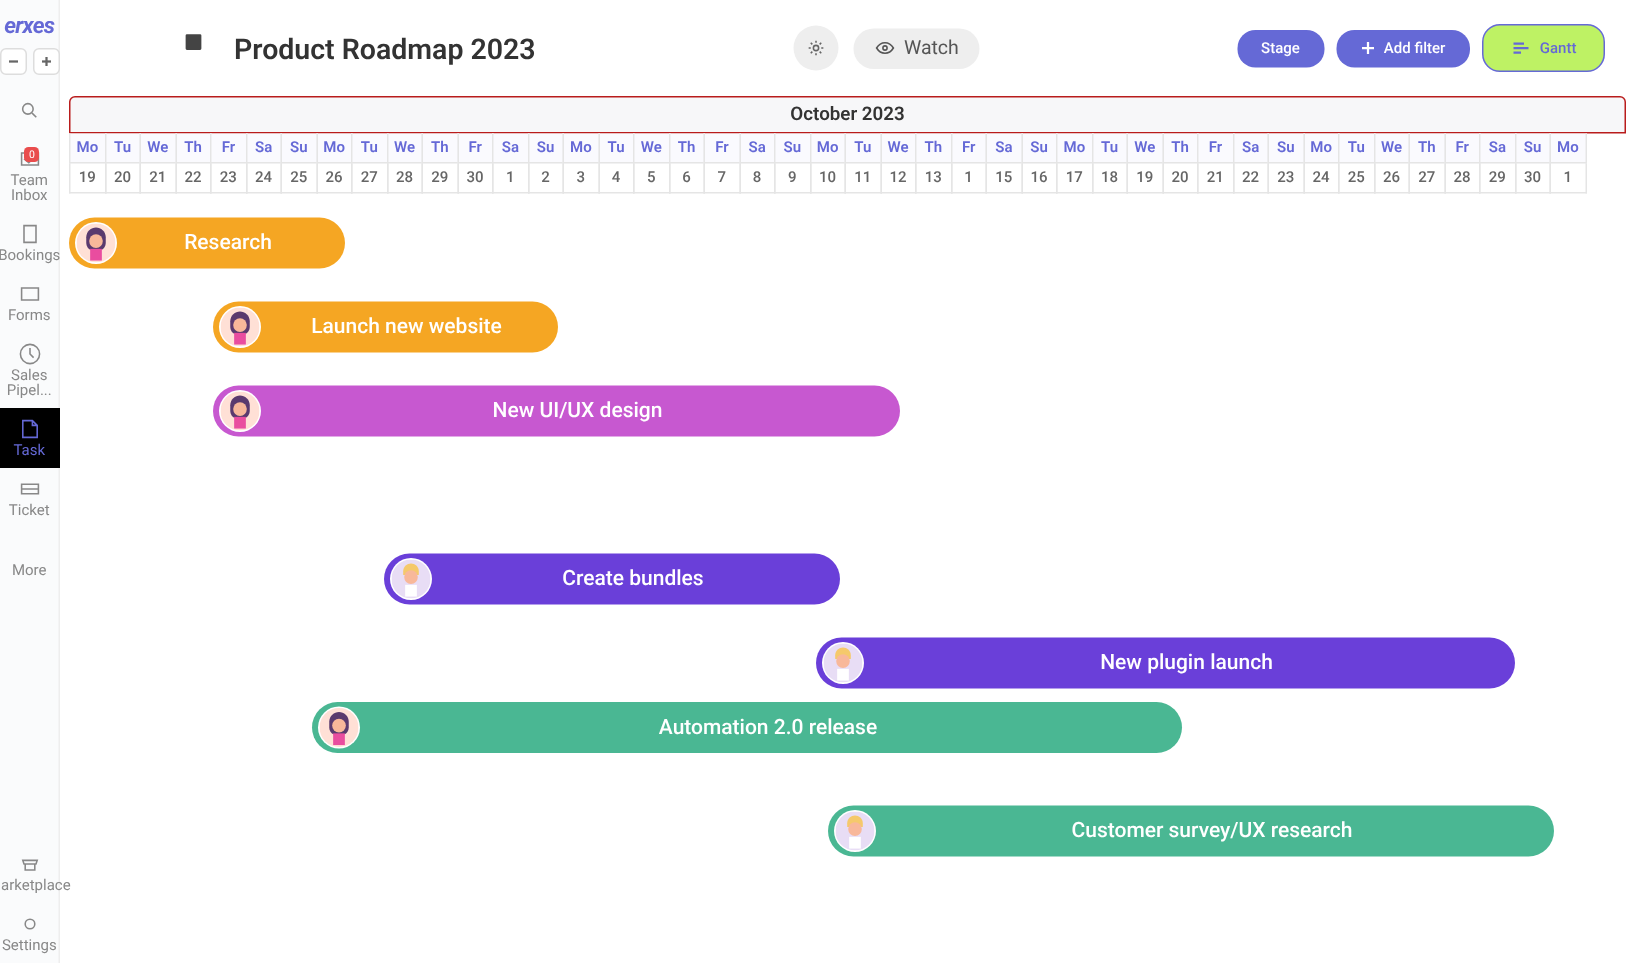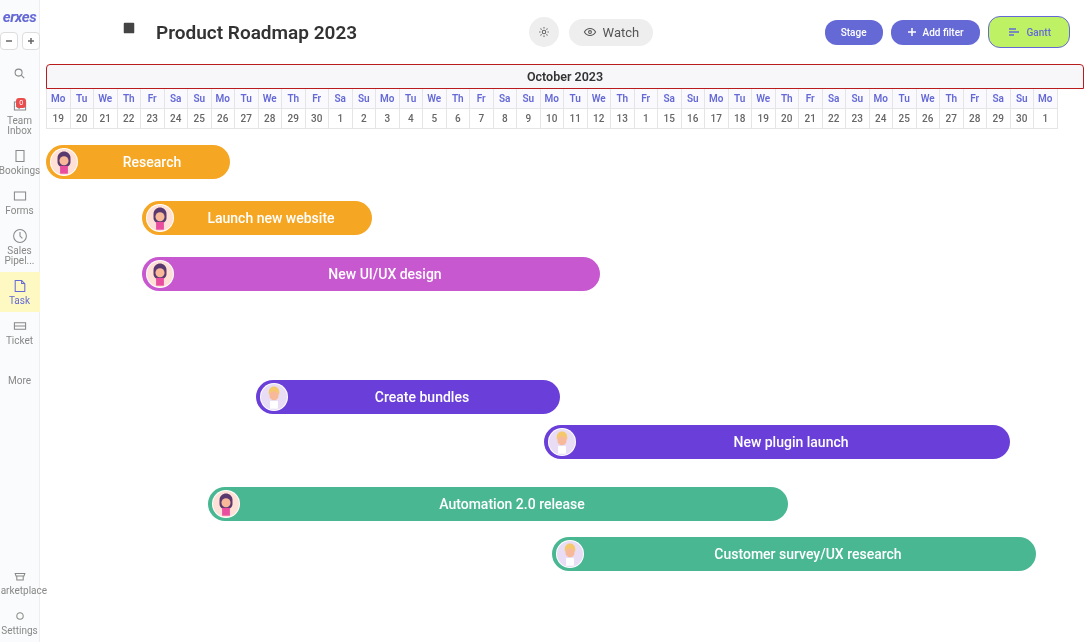--- a/index.html
+++ b/index.html
@@ -3,21 +3,21 @@
   <meta charset="utf-8">
   <style>
     * { margin: 0; padding: 0; box-sizing: border-box; font-family: -apple-system, BlinkMacSystemFont, 'Segoe UI', Roboto, sans-serif; }
     body { width: 1090px; height: 642px; background: #fff; display: flex; overflow: hidden; }
     
     .sidebar { width: 40px; border-right: 1px solid #eee; display: flex; flex-direction: column; align-items: center; background: #fafbfc; }
     .logo { color: #6569d6; font-weight: bold; font-size: 15px; padding: 8px 0 6px 0; font-style: italic; letter-spacing: -0.5px; }
     .zoom { display: flex; gap: 4px; margin-bottom: 10px; }
     .zoom-btn { width: 18px; height: 18px; border: 1px solid #ddd; border-radius: 4px; background: #fff; font-size: 12px; display: flex; align-items: center; justify-content: center; cursor: pointer; color: #666; }
     .nav-item { width: 100%; padding: 6px 0; display: flex; flex-direction: column; align-items: center; gap: 2px; cursor: pointer; color: #888; position: relative; }
-    .nav-item.active { background: #fef9c3; color: #6569d6; }
+    .nav-item.active { background: #000000; color: #6569d6; }
     .nav-icon { width: 16px; height: 16px; display: flex; align-items: center; justify-content: center; }
     .nav-label { font-size: 10px; color: #888; text-align: center; line-height: 1; }
     .nav-item.active .nav-label { color: #6569d6; }
     .badge-dot { position: absolute; top: 6px; right: 14px; background: #e94d4d; color: #fff; font-size: 7px; padding: 1px 3px; border-radius: 3px; }
     .sidebar-spacer { flex: 1; }
     
     .main { flex: 1; display: flex; flex-direction: column; overflow: hidden; }
     .header { display: flex; align-items: center; padding: 16px 20px 12px 20px; gap: 10px; }
     .title-icon { width: 14px; height: 14px; color: #444; }
     .page-title { font-size: 19px; font-weight: 600; color: #333; margin-right: auto; margin-left: 62px; display: flex; gap: 20px; }
@@ -317,21 +317,21 @@
         <div class="avatar">
           <svg viewBox="0 0 40 40">
             <circle cx="20" cy="20" r="20" fill="#ffe0d6"></circle>
             <path d="M10 14c0-6 5-10 10-10s10 4 10 10v6c0 3-2 6-4 7h-12c-2-1-4-4-4-7z" fill="#5a3a6e"></path>
             <circle cx="20" cy="18" r="7" fill="#f8b89a"></circle>
             <rect x="14" y="26" width="12" height="12" fill="#e94d9f"></rect>
           </svg>
         </div>
         <div class="task-label">New UI/UX design</div>
       </div>
-      <div class="task-bar purple" style="left: 210px; width: 304px; top: 235px;">
+      <div class="task-bar purple" style="left: 210px; width: 304px; top: 224px;">
         <div class="avatar">
           <svg viewBox="0 0 40 40">
             <circle cx="20" cy="20" r="20" fill="#e8ddf5"></circle>
             <path d="M12 12c0-5 4-8 8-8s8 3 8 8v4h-16z" fill="#f5c96b"></path>
             <circle cx="20" cy="18" r="7" fill="#f8b89a"></circle>
             <rect x="14" y="26" width="12" height="12" fill="#ffffff"></rect>
           </svg>
         </div>
         <div class="task-label">Create bundles</div>
       </div>
@@ -339,21 +339,21 @@
         <div class="avatar">
           <svg viewBox="0 0 40 40">
             <circle cx="20" cy="20" r="20" fill="#e8ddf5"></circle>
             <path d="M12 12c0-5 4-8 8-8s8 3 8 8v4h-16z" fill="#f5c96b"></path>
             <circle cx="20" cy="18" r="7" fill="#f8b89a"></circle>
             <rect x="14" y="26" width="12" height="12" fill="#ffffff"></rect>
           </svg>
         </div>
         <div class="task-label">New plugin launch</div>
       </div>
-      <div class="task-bar teal" style="left: 162px; width: 580px; top: 342px;">
+      <div class="task-bar teal" style="left: 162px; width: 580px; top: 323px;">
         <div class="avatar">
           <svg viewBox="0 0 40 40">
             <circle cx="20" cy="20" r="20" fill="#ffe0d6"></circle>
             <path d="M10 14c0-6 5-10 10-10s10 4 10 10v6c0 3-2 6-4 7h-12c-2-1-4-4-4-7z" fill="#5a3a6e"></path>
             <circle cx="20" cy="18" r="7" fill="#f8b89a"></circle>
             <rect x="14" y="26" width="12" height="12" fill="#e94d9f"></rect>
           </svg>
         </div>
         <div class="task-label">Automation 2.0 release</div>
       </div>

